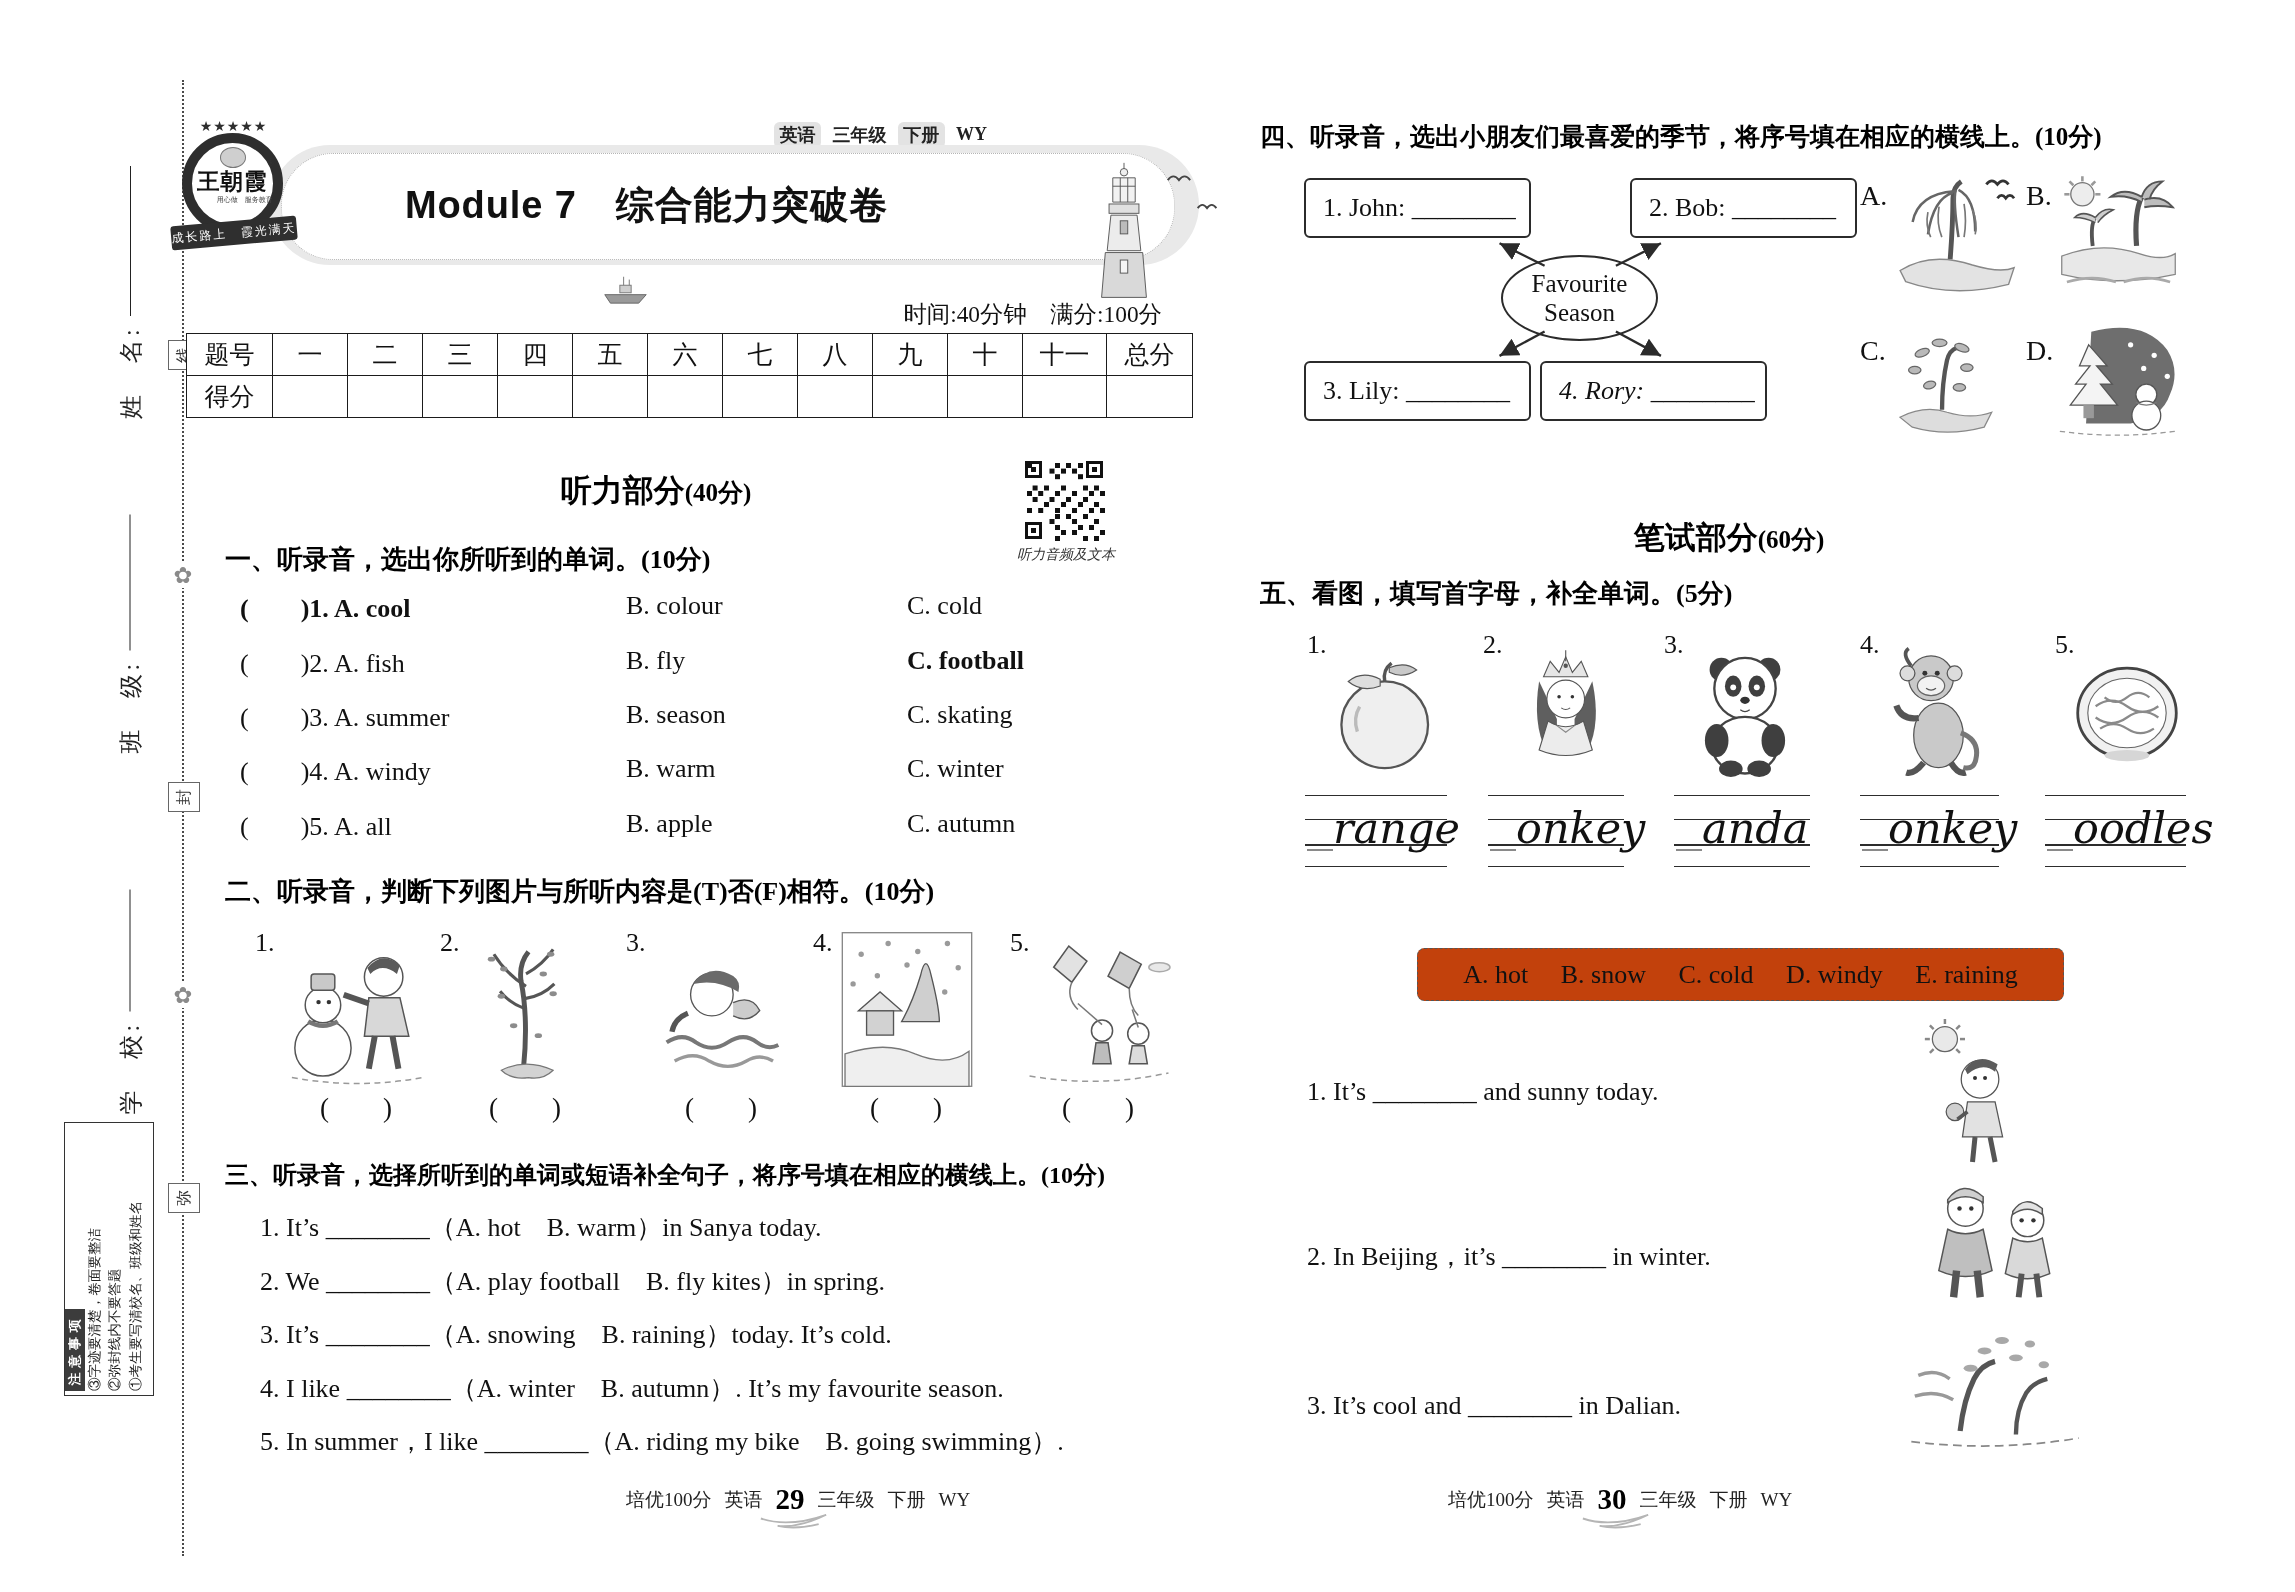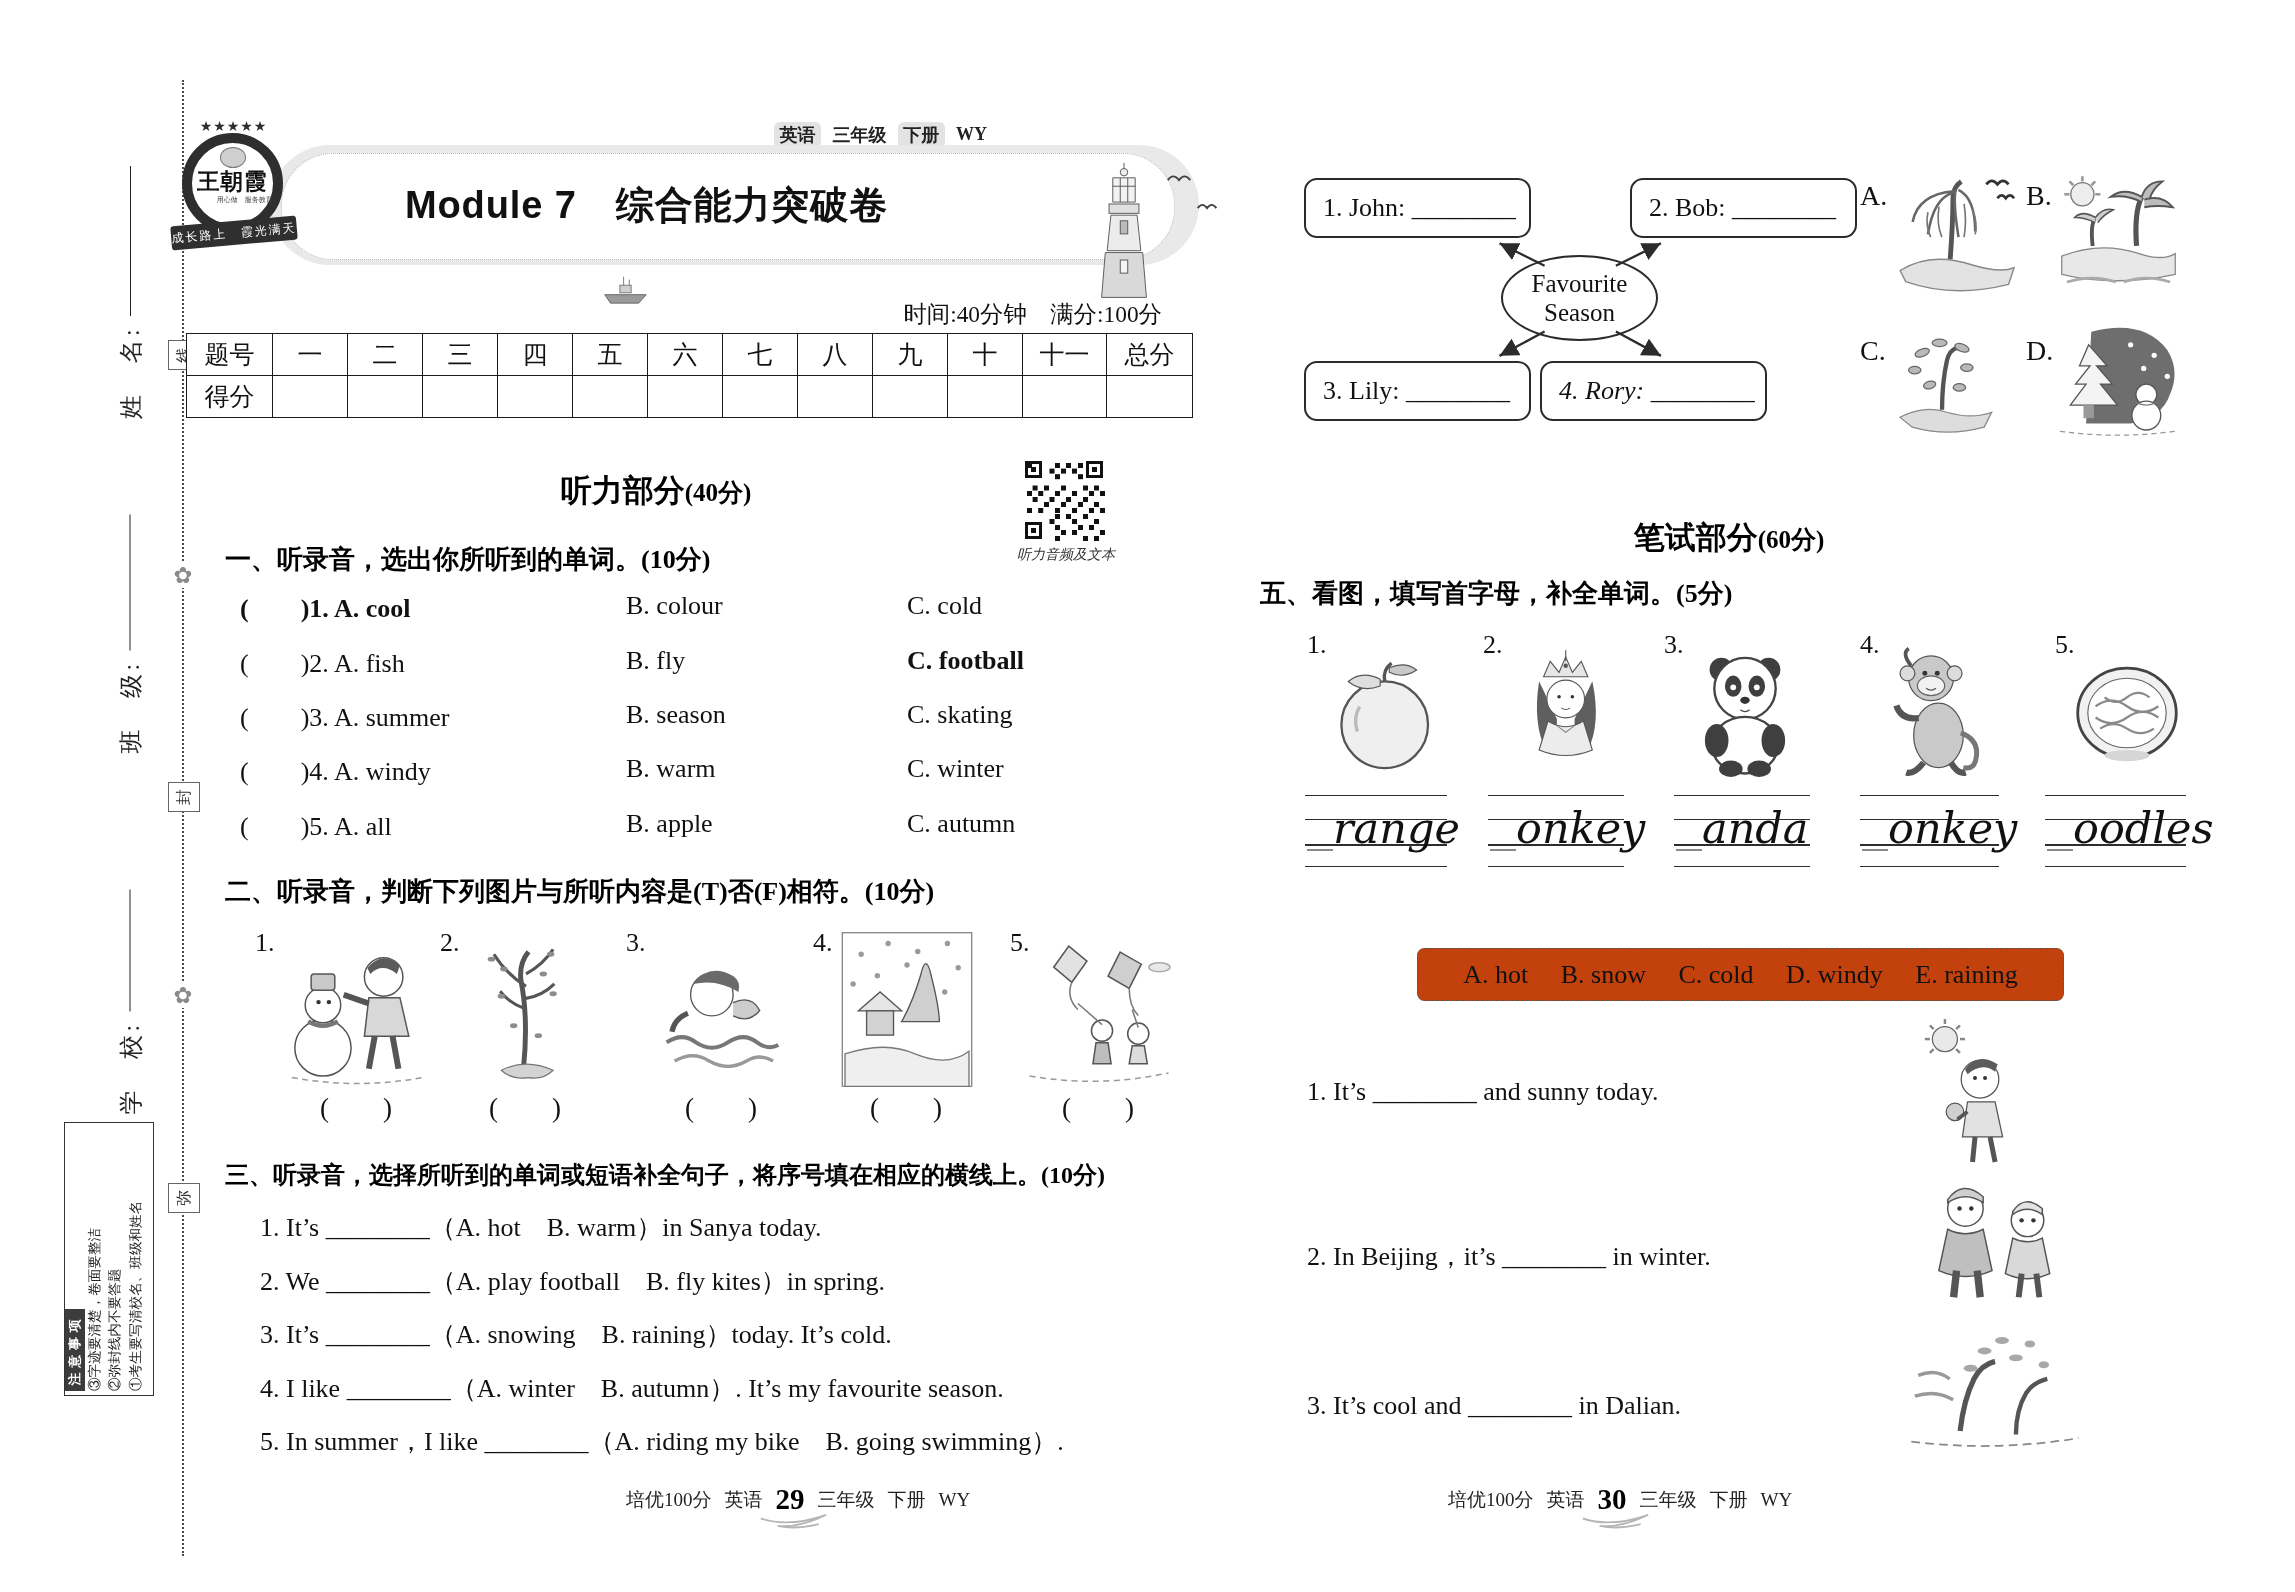--- a/index.html
+++ b/index.html
@@ -66,21 +66,21 @@
       39px 34px #111,56px 34px #111,17px 39px #111,34px 39px #111,51px 39px #111,67px 39px #111,0 45px #111,
       11.2px 45px #111,28px 45px #111,45px 45px #111,62px 45px #111,73px 45px #111,28px 51px #111,39px 51px #111,
       56px 51px #111,22.5px 56px #111,45px 56px #111,67px 56px #111,28px 62px #111,51px 62px #111,62px 62px #111,
       34px 67px #111,45px 67px #111,73px 67px #111,28px 73px #111,56px 73px #111,67px 73px #111;}
   .qr-caption{position:absolute;left:991px;top:546px;width:150px;text-align:center;font-size:14px;
       font-style:italic;color:#333;}
   
   .ill{position:absolute;}
   .ill svg{width:100%;height:100%;}
   
-  .dg-box{position:absolute;width:227px;height:60px;border:2.3px solid #2b2b2b;border-radius:13px;
+  .dg-box{position:absolute;width:227px;height:60px;border:2.3px solid #2b2b2b;border-radius:6px;
       display:flex;align-items:center;padding-left:17px;font-size:26px;color:#111;background:#fff;box-sizing:border-box;}
   .dg-ellipse{position:absolute;left:1501px;top:255px;width:157px;height:86px;border:2.3px solid #2b2b2b;
       border-radius:50%;display:flex;flex-direction:column;align-items:center;justify-content:center;
       font-size:25px;line-height:29px;color:#111;background:#fff;box-sizing:border-box;}
   .season-label{position:absolute;font-size:28px;color:#111;}
   
   .guide{position:absolute;height:73px;}
   .gl{position:absolute;left:0;right:0;height:0;border-top:1.4px solid #2d2d2d;}
   .gl.base{border-top-width:2.3px;}
   .guide .word{position:absolute;left:28px;top:12px;font-size:43px;font-style:italic;color:#111;
@@ -370,20 +370,21 @@
       <span>29</span>
       <svg class="swoosh" viewBox="0 0 74 22">
           <path d="M2 8 q30 10 70 -4 q-28 14 -52 12 q20 4 44 -2" fill="none" stroke="#b5b5b5" stroke-width="2"></path>
         </svg>
     </span>
     <span>三年级</span>
     <span>下册</span>
     <span>WY</span>
   </div>
 
+  <div class="qhead" style="left:1260px;top:120px;font-size:25px;">四、听录音，选出小朋友们最喜爱的季节，将序号填在相应的横线上。(10分)</div>
 
   <div class="dg-box" style="left:1304px;top:178px;">1. John: ________</div>
   <div class="dg-box" style="left:1630px;top:178px;">2. Bob: ________</div>
   <div class="dg-box" style="left:1304px;top:361px;">3. Lily: ________</div>
   <div class="dg-box" style="left:1540px;top:361px;font-style:italic;">4. Rory: ________</div>
 
   <div class="dg-ellipse">
     <span>Favourite</span>
     <span>Season</span>
   </div>

